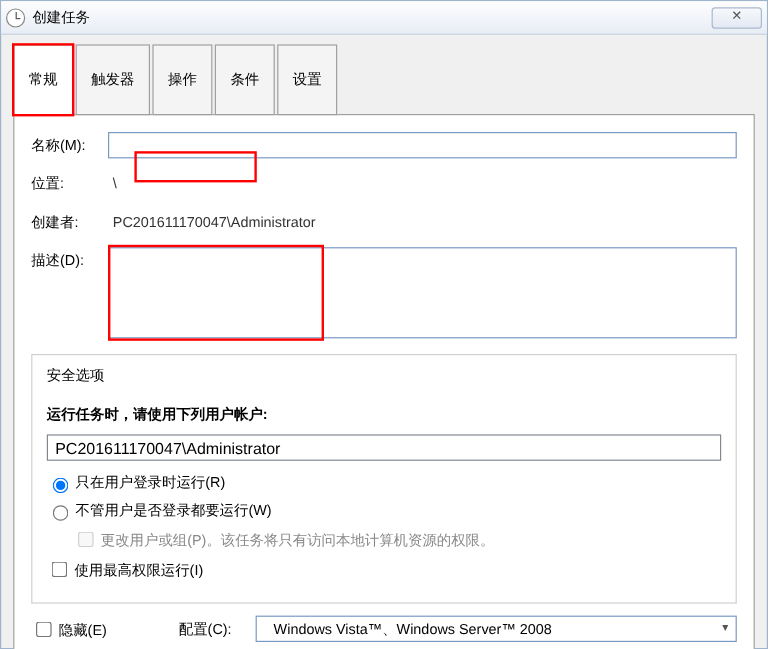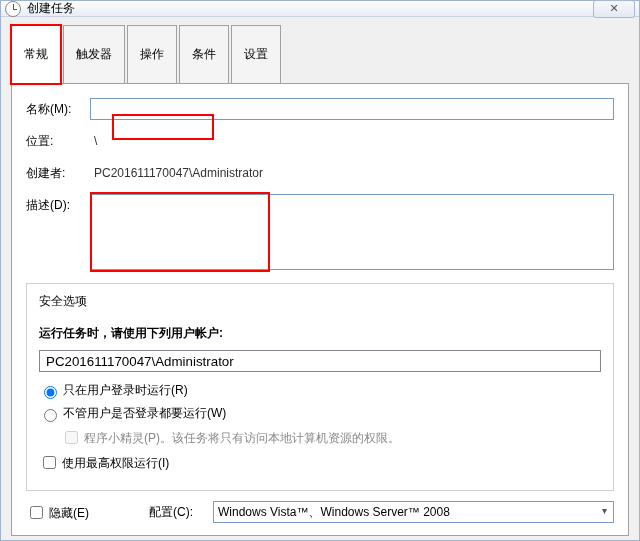--- a/index.html
+++ b/index.html
@@ -11,21 +11,21 @@
     color: #000;
   }
   .window {
     width: 640px;
     height: 541px;
     background: #f0f0f0;
     border: 1px solid #9db4cc;
     position: relative;
   }
   .titlebar {
-    height: 16px;
+    height: 28px;
     display: flex;
     align-items: center;
     padding: 0 4px;
     background: linear-gradient(#fdfdfe, #e8edf5);
     border-bottom: 1px solid #c8d2e0;
   }
   .titlebar .icon {
     width: 16px; height: 16px;
     border: 1px solid #888;
     border-radius: 50%;
@@ -154,21 +154,21 @@
   .indent { margin-left: 22px; color: #888; }
   .indent input { accent-color: #999; }
   .bottom-row {
     display: flex; align-items: center; gap: 20px;
     margin-top: 10px;
   }
   .select {
     flex: 1; height: 22px;
     border: 1px solid #7a9ac3;
     background: #fff;
-    padding: 0 20px 0 4px;
+    padding: 0 20px 0 14px;
     position: relative;
     display: flex; align-items: center;
   }
   .select::after {
     content: "▾";
     position: absolute; right: 6px; top: 3px;
     color: #555; font-size: 10px;
   }
   .dialog-buttons {
     display: flex; justify-content: flex-end; gap: 8px;
@@ -245,21 +245,21 @@
           <span>只在用户登录时运行(R)</span>
         </div>
 
         <div class="radio-row">
           <input type="radio" name="runwhen" style="">
           <span>不管用户是否登录都要运行(W)</span>
         </div>
 
         <div class="check-row indent">
           <input type="checkbox" disabled="" style="">
-          <span>程序小精灵(P)。该任务将只有访问本地计算机资源的权限。</span>
+          <span>更改用户或组(P)。该任务将只有访问本地计算机资源的权限。</span>
         </div>
 
         <div class="check-row">
           <input type="checkbox" style="">
           <span>使用最高权限运行(I)</span>
         </div>
       </div>
 
       <div class="bottom-row">
         <div class="check-row" style="margin:0;">

